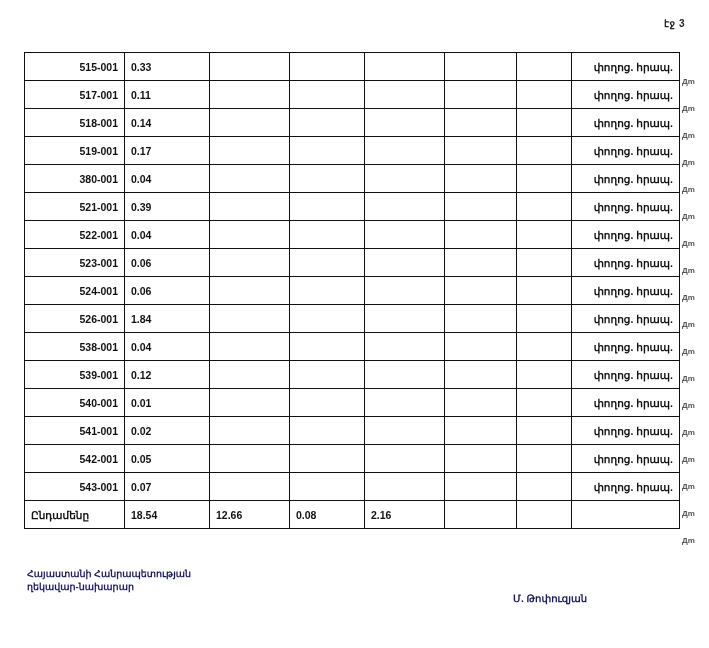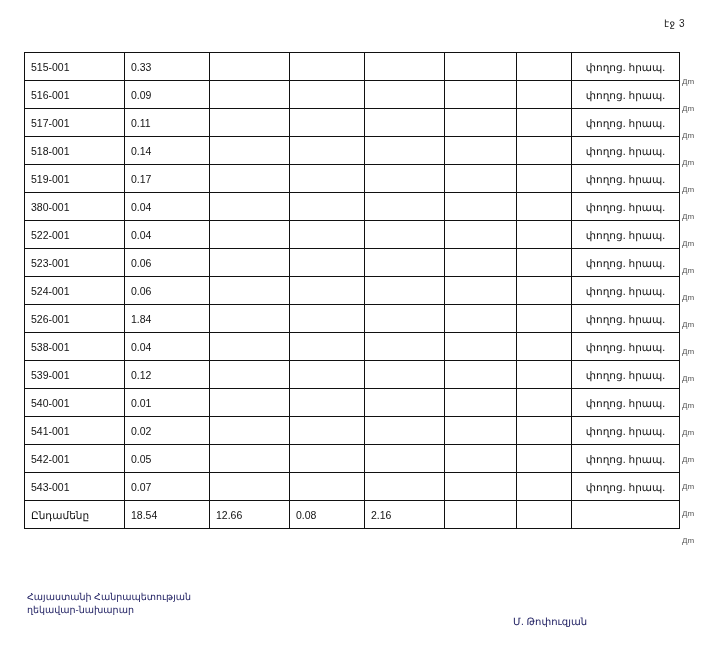--- a/index.html
+++ b/index.html
@@ -13,20 +13,21 @@
     position: relative;
     font-family: "Liberation Sans", sans-serif;
     color: #111111;
     overflow: hidden;
   }
   .page {
     position: absolute;
     left: 0; top: 0;
     width: 709px;
     height: 648px;
+    font-weight: bold;
   }
   .page-number {
     position: absolute;
     right: 24px;
     top: 18px;
     font-size: 10px;
     color: #222;
     letter-spacing: 0.5px;
   }
   .table-wrap {
@@ -52,44 +53,44 @@
   }
   col.c-code { width: 100px; }
   col.c-v1   { width: 85px; }
   col.c-v2   { width: 80px; }
   col.c-v3   { width: 75px; }
   col.c-v4   { width: 80px; }
   col.c-v5   { width: 72px; }
   col.c-v6   { width: 55px; }
   col.c-note { width: 108px; }
 
-  td.code  { text-align: left; padding-left: 9px; }
+  td.code  { text-align: right; padding-left: 9px; }
   td.num   { text-align: left; padding-left: 12px; }
-  td.note  { text-align: center; padding-left: 7px; font-size: 10px; }
+  td.note  { text-align: right; padding-left: 7px; font-size: 10px; }
   tr.total td { font-size: 10.5px; }
   td.total-label { text-align: left; padding-left: 9px; }
 
   .margin-marks {
     position: absolute;
     left: 680px;
     top: 68px;
     width: 28px;
   }
   .margin-marks div {
     height: 27px;
     line-height: 27px;
     font-size: 8px;
     color: #555;
     text-align: left;
     padding-left: 2px;
   }
   .signature {
     position: absolute;
     left: 27px;
-    top: 590px;
+    top: 567px;
     width: 640px;
   }
   .sig-lines {
     font-size: 9.5px;
     line-height: 13px;
     color: #1a1a5e;
     display: inline-block;
     vertical-align: top;
   }
   .sig-lines div { white-space: nowrap; }
@@ -127,30 +128,20 @@
             <td class="code">515-001</td>
             <td class="num">0.33</td>
             <td class="num"></td>
             <td class="num"></td>
             <td class="num"></td>
             <td class="num"></td>
             <td class="num"></td>
             <td class="note">փողոց. հրապ.</td>
           </tr>
           <tr>
-            <td class="code">516-001</td>
-            <td class="num">0.09</td>
-            <td class="num"></td>
-            <td class="num"></td>
-            <td class="num"></td>
-            <td class="num"></td>
-            <td class="num"></td>
-            <td class="note">փողոց. հրապ.</td>
-          </tr>
-          <tr>
             <td class="code">517-001</td>
             <td class="num">0.11</td>
             <td class="num"></td>
             <td class="num"></td>
             <td class="num"></td>
             <td class="num"></td>
             <td class="num"></td>
             <td class="note">փողոց. հրապ.</td>
           </tr>
           <tr>
@@ -169,20 +160,30 @@
             <td class="num"></td>
             <td class="num"></td>
             <td class="num"></td>
             <td class="num"></td>
             <td class="num"></td>
             <td class="note">փողոց. հրապ.</td>
           </tr>
           <tr>
             <td class="code">380-001</td>
             <td class="num">0.04</td>
+            <td class="num"></td>
+            <td class="num"></td>
+            <td class="num"></td>
+            <td class="num"></td>
+            <td class="num"></td>
+            <td class="note">փողոց. հրապ.</td>
+          </tr>
+          <tr>
+            <td class="code">521-001</td>
+            <td class="num">0.39</td>
             <td class="num"></td>
             <td class="num"></td>
             <td class="num"></td>
             <td class="num"></td>
             <td class="num"></td>
             <td class="note">փողոց. հրապ.</td>
           </tr>
           <tr>
             <td class="code">522-001</td>
             <td class="num">0.04</td>

